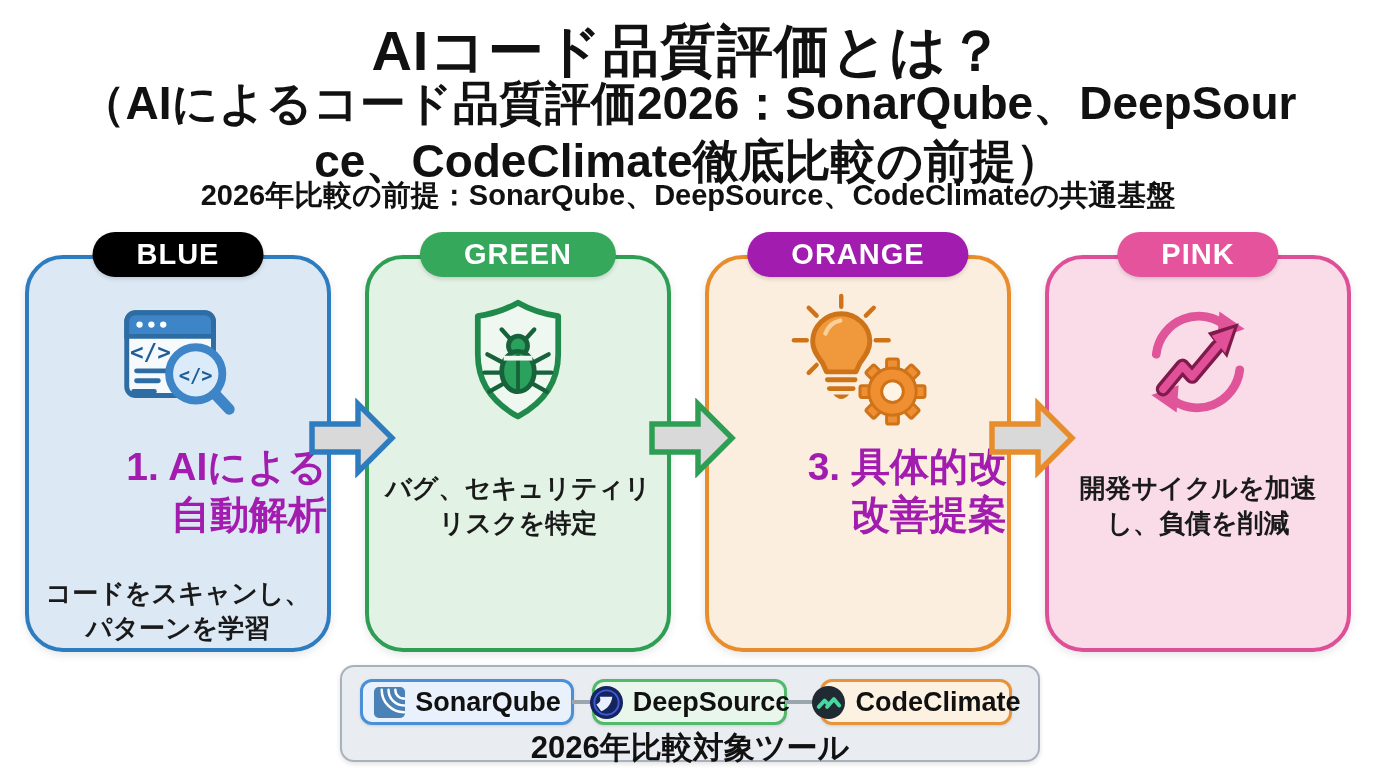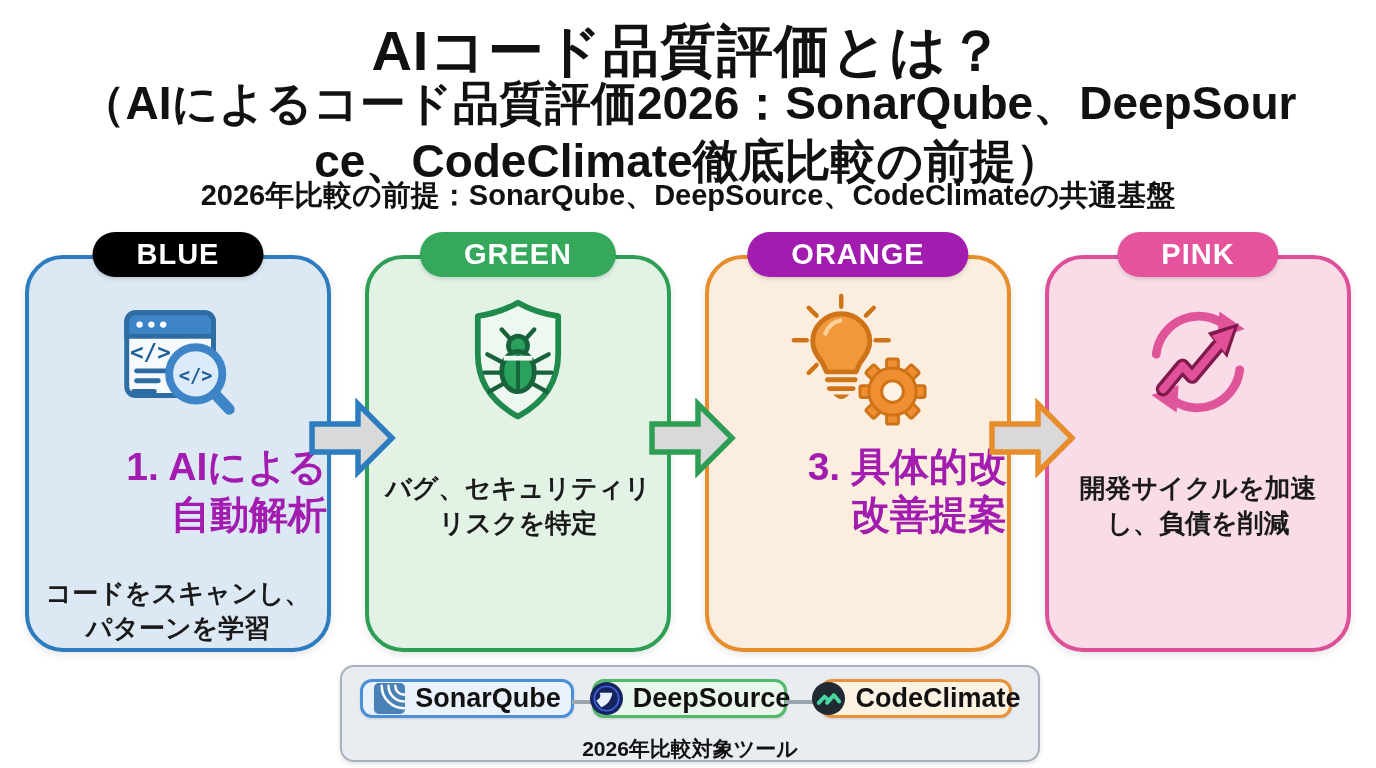--- a/index.html
+++ b/index.html
@@ -67,37 +67,37 @@
   .arrow2 { left: 648px; }
   .arrow3 { left: 988px; }
 
   
   .legend {
     position: absolute; left: 340px; top: 665px; width: 700px; height: 97px;
     background: #e9edf1; border: 2.5px solid #a9b2bc; border-radius: 14px;
     box-shadow: 0 2px 5px rgba(0,0,0,.12);
   }
   .tool-chip {
-    position: absolute; top: 12px; height: 39px;
+    position: absolute; top: 12px; height: 46px;
     display: flex; align-items: center; justify-content: center; gap: 9px;
     border-radius: 12px; border: 3px solid;
     font-size: 27px; font-weight: 800; color: #111;
     box-shadow: 0 1px 3px rgba(0,0,0,.12);
   }
   .chip1 { left: 18px;  width: 214px; }
   .chip2 { left: 250px; width: 195px; }
   .chip3 { left: 478px; width: 192px; }
   .chip-connector {
     position: absolute; top: 33px; height: 4px; background: #9aa5ae;
   }
   .conn1 { left: 230px; width: 22px; }
   .conn2 { left: 443px; width: 37px; }
   .legend-caption {
-    position: absolute; top: 68px; left: 0; width: 100%;
-    text-align: center; font-size: 21px; font-weight: 800;
+    position: absolute; top: 60px; left: 0; width: 100%;
+    text-align: center; font-size: 31px; font-weight: 800;
   }
   svg { display: block; }
 </style>
 </head>
 <body>
 
 <div class="stage">
 
   <div class="title">AIコード品質評価とは？</div>
   <div class="subtitle">（AIによるコード品質評価2026：SonarQube、DeepSource、CodeClimate徹底比較の前提）</div>

